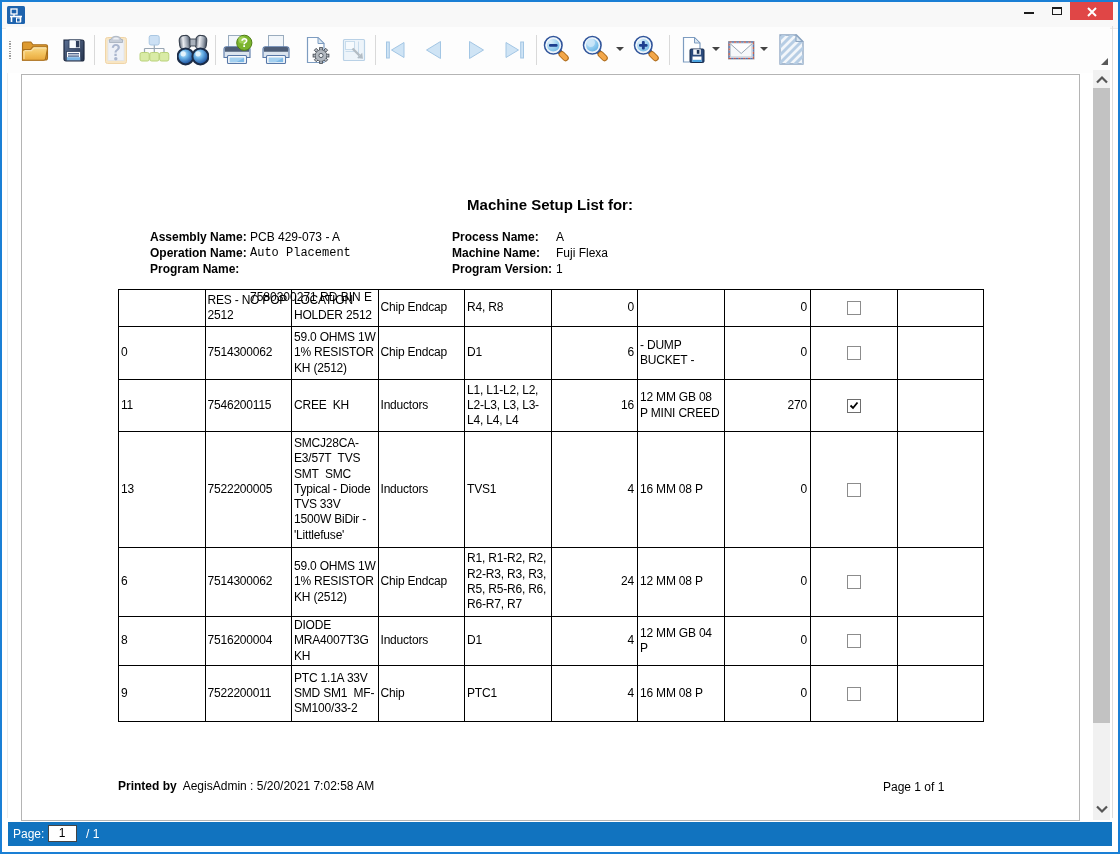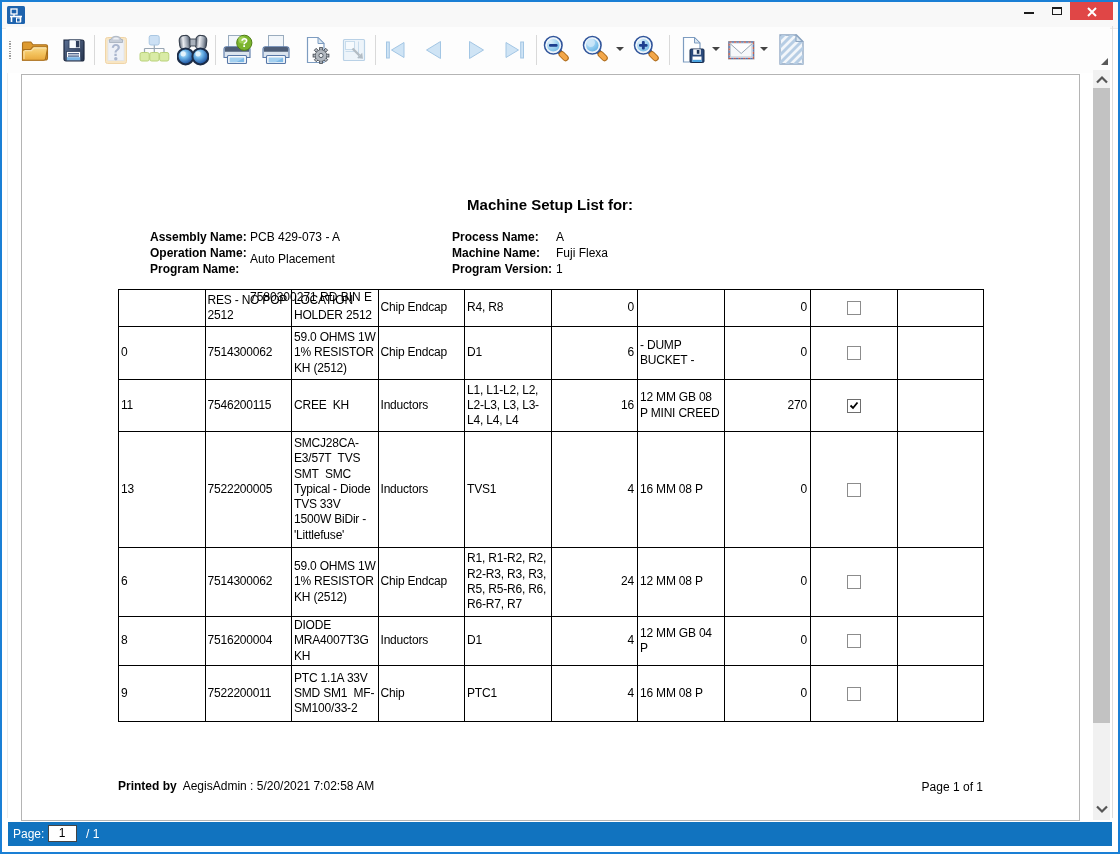--- a/index.html
+++ b/index.html
@@ -42,21 +42,21 @@
 #tbl{position:absolute;left:118px;top:289px;border-collapse:collapse;table-layout:fixed;font-size:12px;letter-spacing:-0.2px;}
 #tbl td,#tbl th{border:1px solid #000;padding:0 1px 0 2px;overflow:hidden;font-weight:normal;text-align:left;vertical-align:middle;line-height:15.3px;white-space:nowrap;}
 #tbl th{background:#c0c0c0;height:20px;}
 #tbl col{width:86.5px;}
 #tbl td.r{text-align:right;padding-right:3px;}
 #tbl td.c{text-align:center;}
 .cb{display:inline-block;width:12px;height:12px;border:1px solid #8c8c8c;background:#fff;vertical-align:middle;position:relative;}
 .cb.ck{border-color:#6e6e6e;}
 .cb.ck svg{position:absolute;left:1px;top:1px;}
 #footer-l{position:absolute;left:118px;top:779px;font-size:12px;}
-#footer-r{position:absolute;left:883px;top:780px;width:100px;text-align:right;font-size:12px;}
+#footer-r{position:absolute;left:883px;top:780px;width:100px;text-align:left;font-size:12px;}
 </style>
 </head>
 <body>
 <div id="frame"></div>
 <div id="titlebar">
   <div id="winicon">
     <svg width="18" height="18" viewBox="0 0 18 18">
       <rect x="0" y="0" width="18" height="18" rx="1.5" fill="#1d63ae"></rect>
       <rect x="4" y="3" width="6" height="5" fill="none" stroke="#fff" stroke-width="1.3"></rect>
       <path d="M7 8 L7 10" stroke="#fff" stroke-width="1.3"></path>
@@ -323,21 +323,21 @@
 <div id="statusbar">
   <span style="position:absolute;left:5px;top:5px;">Page:</span>
   <div id="pageinput">1</div>
   <span style="position:absolute;left:78px;top:5px;">/ 1</span>
 </div>
 
 <div class="doc" id="doctitle">Machine Setup List for:</div>
 <div class="inforow" style="left:150px;top:230px;"><span class="lbl">Assembly Name:</span></div>
 <div class="inforow" style="left:250px;top:230px;">PCB 429-073 - A</div>
 <div class="inforow" style="left:150px;top:246px;"><span class="lbl">Operation Name:</span></div>
-<div class="inforow" style="left:250px;top:252px;">Auto Placement</div>
+<div class="inforow" style="left:250px;top:246px;font-family:Liberation Mono, monospace;">Auto Placement</div>
 <div class="inforow" style="left:150px;top:262px;"><span class="lbl">Program Name:</span></div>
 <div class="inforow" style="left:250px;top:262px;margin-top:28px;">7580300271 RD BIN E</div>
 <div class="inforow" style="left:452px;top:230px;"><span class="lbl">Process Name:</span></div>
 <div class="inforow" style="left:556px;top:230px;">A</div>
 <div class="inforow" style="left:452px;top:246px;"><span class="lbl">Machine Name:</span></div>
 <div class="inforow" style="left:556px;top:246px;">Fuji Flexa</div>
 <div class="inforow" style="left:452px;top:262px;"><span class="lbl">Program Version:</span></div>
 <div class="inforow" style="left:556px;top:262px;">1</div>
 
 <table id="tbl">

